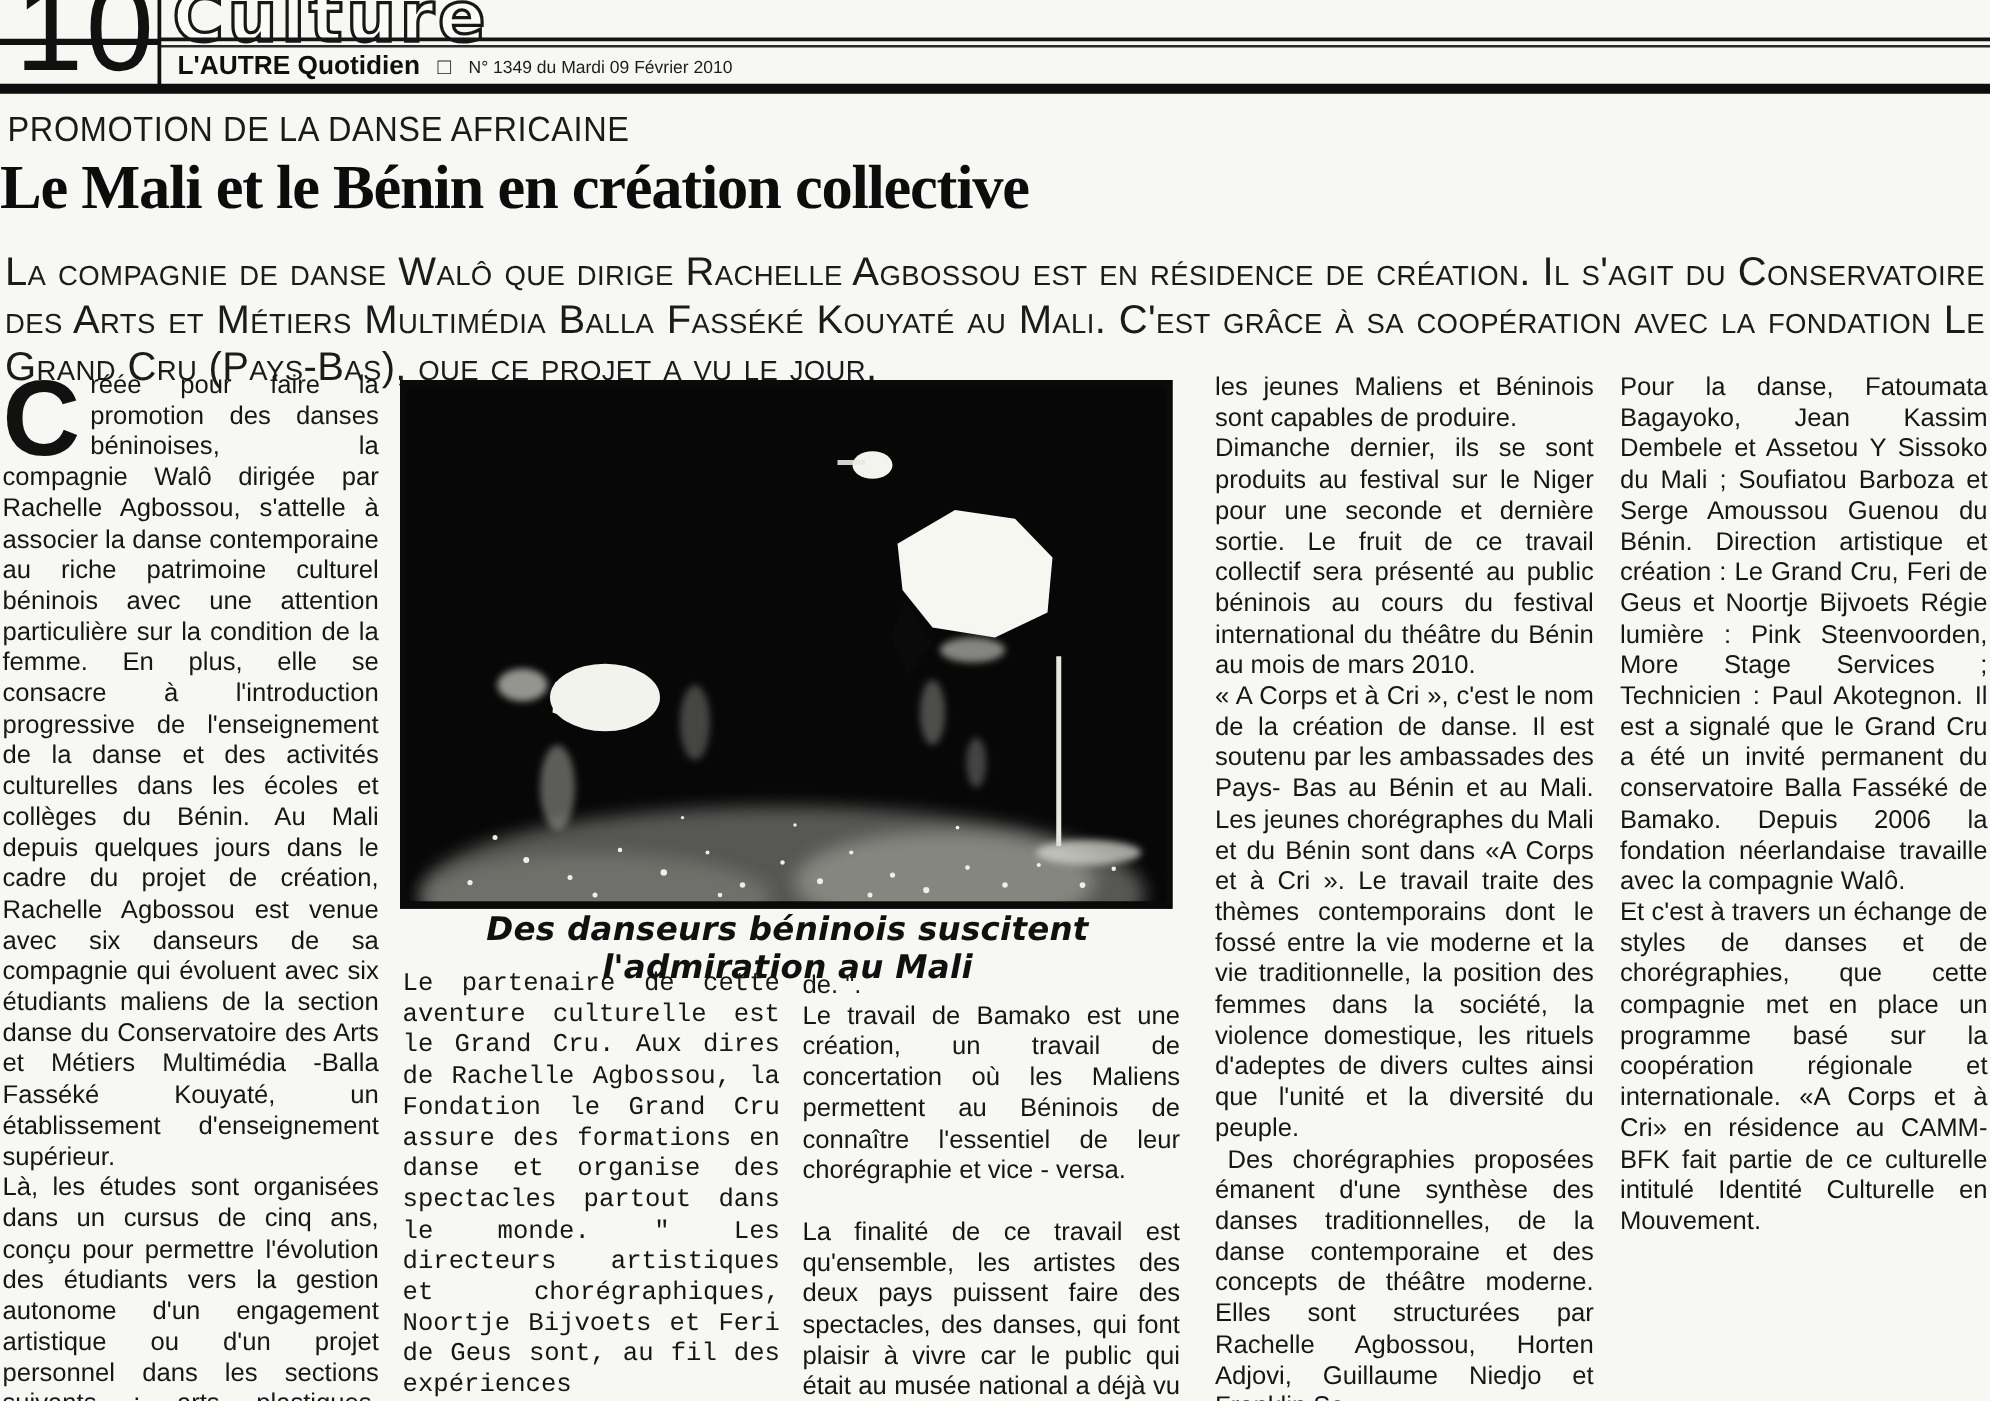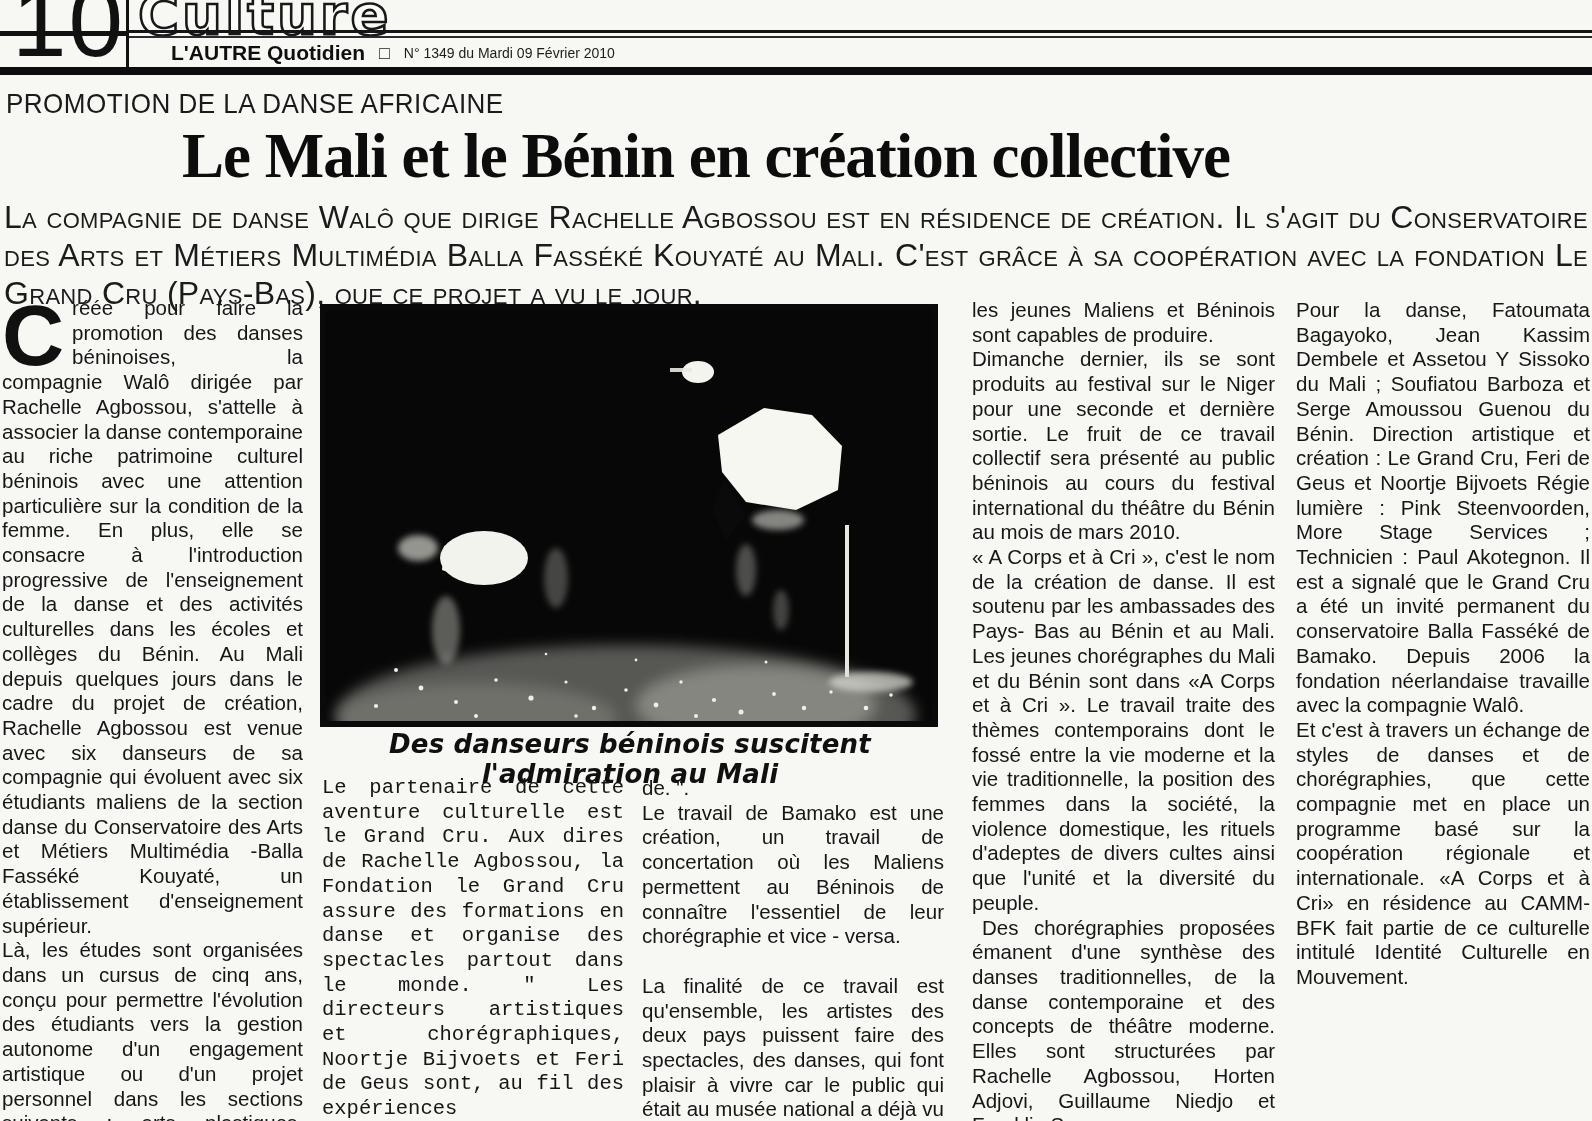--- a/index.html
+++ b/index.html
@@ -19,33 +19,33 @@
   .section-title{
     left:138px;top:-18px;font-size:56px;font-weight:800;
     color:#fbfbf8;-webkit-text-stroke:2.6px #181818;letter-spacing:3px;
     font-family:"DejaVu Sans",sans-serif;
   }
   .rule-left{left:0;top:31px;width:128px;height:5px;background:#111;}
   .rule-culture-a{left:128px;top:30px;width:1464px;height:3px;background:#151515;}
   .rule-culture-b{left:128px;top:36px;width:1464px;height:2px;background:#2a2a2a;}
   .vert-divider{left:126px;top:0;width:3px;height:74px;background:#111;}
   .thick-bar{left:0;top:67px;width:1592px;height:8px;background:#0d0d0d;}
-  .masthead-row{left:142px;top:41px;display:flex;align-items:center;gap:14px;margin-left:29px;}
+  .masthead-row{left:142px;top:41px;display:flex;align-items:center;gap:14px;}
   .masthead{font-size:21px;font-weight:700;color:#0f0f0f;}
   .box-icon{font-size:18px;color:#222;line-height:1;}
   .issue-info{font-size:14px;color:#1c1c1c;}
 
   
   .kicker{
     left:6px;top:88px;font-size:28px;color:#1a1a1a;letter-spacing:.5px;
     transform:scaleX(.93);transform-origin:left;white-space:nowrap;
   }
   .headline{
-    left:0;top:120px;width:1412px;text-align:center;
-    font-family:"Liberation Serif",serif;font-weight:700;font-size:63px;
+    left:0;top:120px;width:1412px;text-align:left;
+    font-family:"Liberation Serif",serif;font-weight:700;font-size:50px;
     letter-spacing:-1px;color:#0c0c0c;
   }
   .lede{
     left:4px;top:198px;width:1584px;
     font-variant:small-caps;font-size:32px;line-height:38px;
     letter-spacing:.3px;color:#1b1b1b;text-align:justify;
   }
 
   
   .col{

